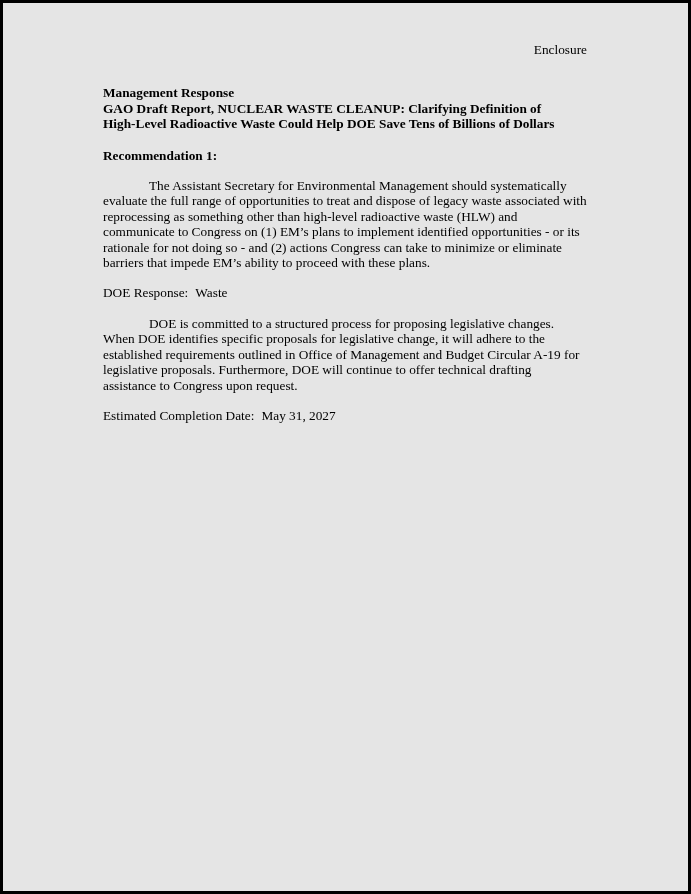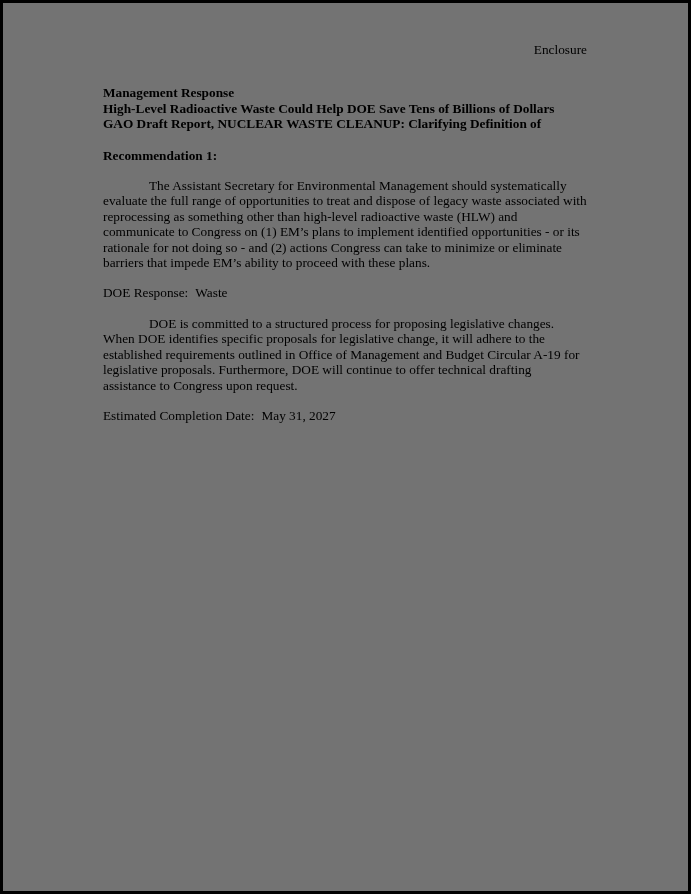--- a/index.html
+++ b/index.html
@@ -2,21 +2,21 @@
 <html><head>
 <meta charset="utf-8">
 <style>
   html, body { margin: 0; padding: 0; background: #ffffff; }
   .page {
     position: relative;
     width: 691px;
     height: 894px;
     box-sizing: border-box;
     border: 3px solid #000000;
-    background: #737373;
+    background: #e5e5e5;
     color: #000000;
     font-family: "Liberation Serif", "DejaVu Serif", serif;
     font-size: 13.3px;
     line-height: 15.4px;
     overflow: hidden;
   }
   .content {
     padding: 39px 101px 0 100px;
   }
   .enclosure {
@@ -48,22 +48,22 @@
 </head>
 <body>
 
 <div class="page">
   <div class="content">
 
     <div class="enclosure">Enclosure</div>
 
     <div class="title-block">
       <div>Management Response</div>
+      <div>GAO Draft Report, NUCLEAR WASTE CLEANUP: Clarifying Definition of</div>
       <div>High-Level Radioactive Waste Could Help DOE Save Tens of Billions of Dollars</div>
-      <div>GAO Draft Report, NUCLEAR WASTE CLEANUP: Clarifying Definition of</div>
     </div>
 
     <div class="section-heading">Recommendation 1:</div>
 
     <p class="body-para">The Assistant Secretary for Environmental Management should systematically evaluate the full range of opportunities to treat and dispose of legacy waste associated with reprocessing as something other than high-level radioactive waste (HLW) and communicate to Congress on (1) EM’s plans to implement identified opportunities - or its rationale for not doing so - and (2) actions Congress can take to minimize or eliminate barriers that impede EM’s ability to proceed with these plans.</p>
 
     <div class="label-line">
       <span class="label-bold">DOE Response:</span><span class="label-value">Waste</span>
     </div>
 

